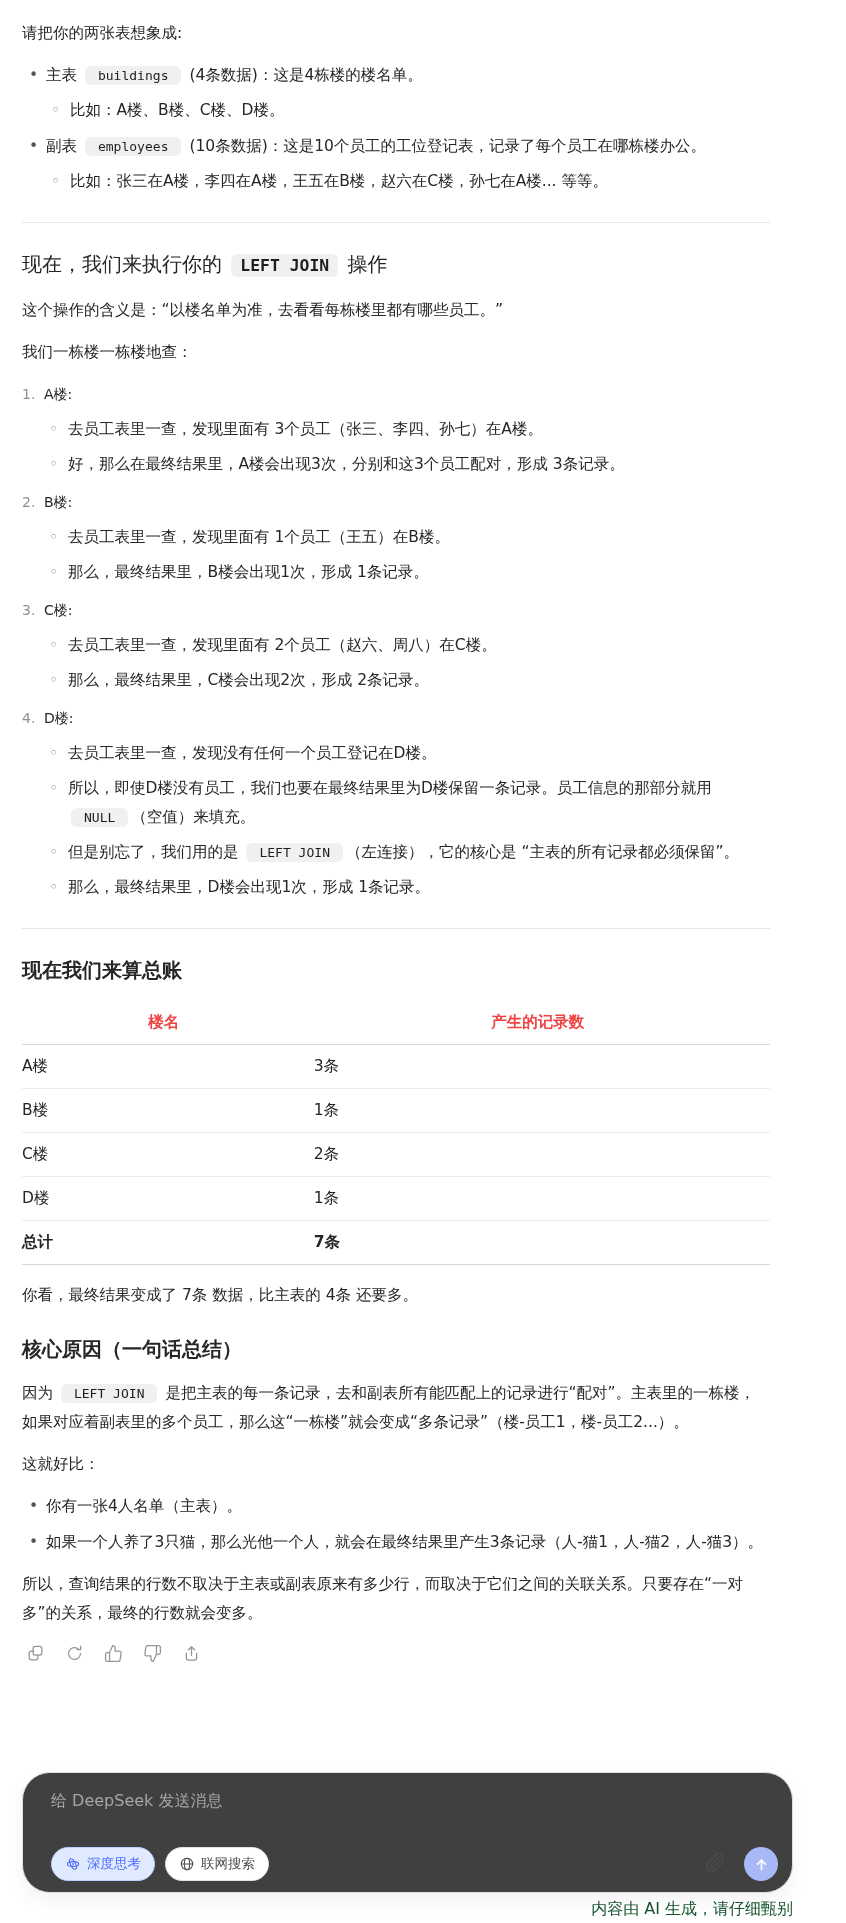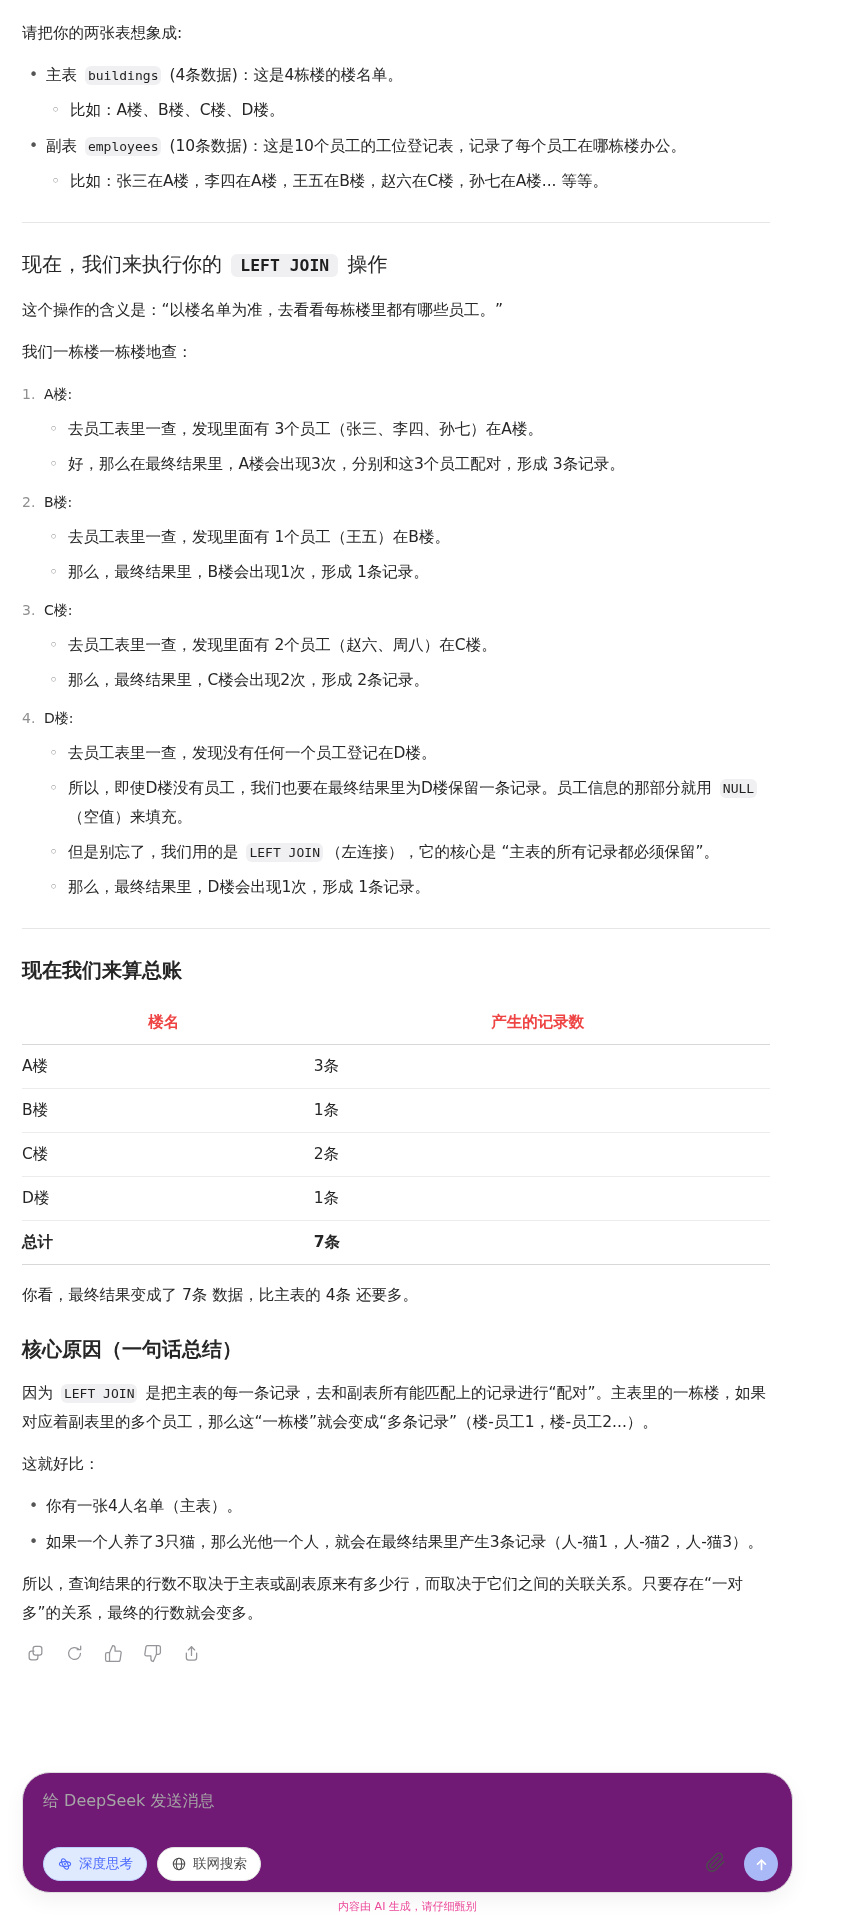--- a/index.html
+++ b/index.html
@@ -8,21 +8,21 @@
     background:#ffffff;color:#262626;
     font-family:"DejaVu Sans","Liberation Sans",sans-serif;
   }
   .chat{padding:6px 76px 0 22px;}
   .para{margin:13px 0;font-size:15.5px;line-height:29px;}
   .seg{font-weight:400;}
   .seg-b{font-weight:400;}
   .seg-code{
     font-family:"DejaVu Sans Mono","Liberation Mono",monospace;
     font-size:0.84em;background:#f0f0f2;border-radius:6px;
-    padding:2px 3px;margin:0 3px;color:#1f1f1f;white-space:nowrap;
+    padding:2px 13px;margin:0 3px;color:#1f1f1f;white-space:nowrap;
   }
   h3{font-size:20px;font-weight:700;line-height:30px;margin:24px 0 15px;}
   h3 .seg-code{font-size:0.82em;padding:2px 9px;}
   hr.divider{border:none;border-top:1px solid #e6e6e6;margin:26px 0;}
   ul.toplist{list-style:none;margin:13px 0;padding:0;}
   ul.toplist > li{position:relative;padding-left:24px;margin:0 0 7px 0;font-size:15.5px;line-height:29px;}
   ul.toplist > li::before{content:"•";position:absolute;left:7px;top:0;color:#555;}
   ul.sublist{list-style:none;margin:6px 0 0 0;padding:0;}
   ul.sublist > li{position:relative;padding-left:24px;margin:0 0 6px 0;font-size:15.5px;line-height:29px;color:#262626;}
   ul.sublist > li::before{content:"◦";position:absolute;left:5px;top:0;color:#8a8a8a;}
@@ -34,39 +34,39 @@
   table.result{width:100%;border-collapse:collapse;margin:16px 0;font-size:15.5px;}
   table.result th{font-weight:700;text-align:center;padding:11px 8px 11px 0;border-bottom:1px solid #d8d8d8;color:#ef4444;}
   table.result td{padding:11px 8px 11px 0;border-bottom:1px solid #ececec;}
   table.result tr.total td{font-weight:700;border-bottom:1px solid #d8d8d8;}
   col.c1{width:39%;}
   .actions{display:flex;align-items:center;gap:17px;margin:14px 0 0 2px;}
   .action-btn{width:22px;height:22px;border:none;background:none;padding:0;color:#95959a;cursor:pointer;display:flex;align-items:center;justify-content:center;}
   .action-btn svg{width:19px;height:19px;stroke:currentColor;fill:none;stroke-width:1.6;stroke-linecap:round;stroke-linejoin:round;}
   .composer{
     position:absolute;left:22px;top:1772px;width:771px;height:121px;box-sizing:border-box;
-    background:#701a75;border:1px solid #dedede;border-radius:28px;
+    background:#404040;border:1px solid #dedede;border-radius:28px;
     box-shadow:0 8px 20px rgba(0,0,0,0.05);
-    padding:17px 14px 11px 20px;display:flex;flex-direction:column;justify-content:space-between;
+    padding:17px 14px 11px 28px;display:flex;flex-direction:column;justify-content:space-between;
   }
   .composer-input{font-size:16px;color:#a6a6a6;line-height:22px;cursor:text;}
   .composer-row{display:flex;align-items:center;}
   .chips{display:flex;gap:10px;flex:1;}
   .chip{display:flex;align-items:center;gap:6px;height:34px;padding:0 13px;border-radius:17px;
     font-size:13.5px;background:#fff;border:1px solid #e2e2e2;color:#4c4c4c;cursor:pointer;
     font-family:inherit;justify-content:center;}
   .chip svg{width:16px;height:16px;stroke:currentColor;fill:none;stroke-width:1.6;stroke-linecap:round;}
   .chip.active{background:#e0eaff;border-color:#bccfff;color:#4d6bfe;}
   .attach-btn{border:none;background:none;padding:0;width:26px;height:26px;color:#4c4c4c;cursor:pointer;margin-right:16px;}
   .attach-btn svg{width:21px;height:21px;stroke:currentColor;fill:none;stroke-width:1.7;stroke-linecap:round;stroke-linejoin:round;}
   .send-btn{width:34px;height:34px;border-radius:50%;background:#a9b8f7;border:none;cursor:pointer;
     display:flex;align-items:center;justify-content:center;}
   .send-btn svg{width:17px;height:17px;stroke:#fff;fill:none;stroke-width:2.4;stroke-linecap:round;stroke-linejoin:round;}
-  .disclaimer{position:absolute;left:22px;top:1899px;width:771px;text-align:center;
-    font-size:11px;color:#ec4899;}
+  .disclaimer{position:absolute;left:22px;top:1899px;width:771px;text-align:right;
+    font-size:16px;color:#14532d;}
 </style>
 </head>
 <body>
 
 <div class="chat">
 
   <p class="para"><span class="seg-b">请把你的两张表想象成:</span></p>
 
   <ul class="toplist">
     <li>

